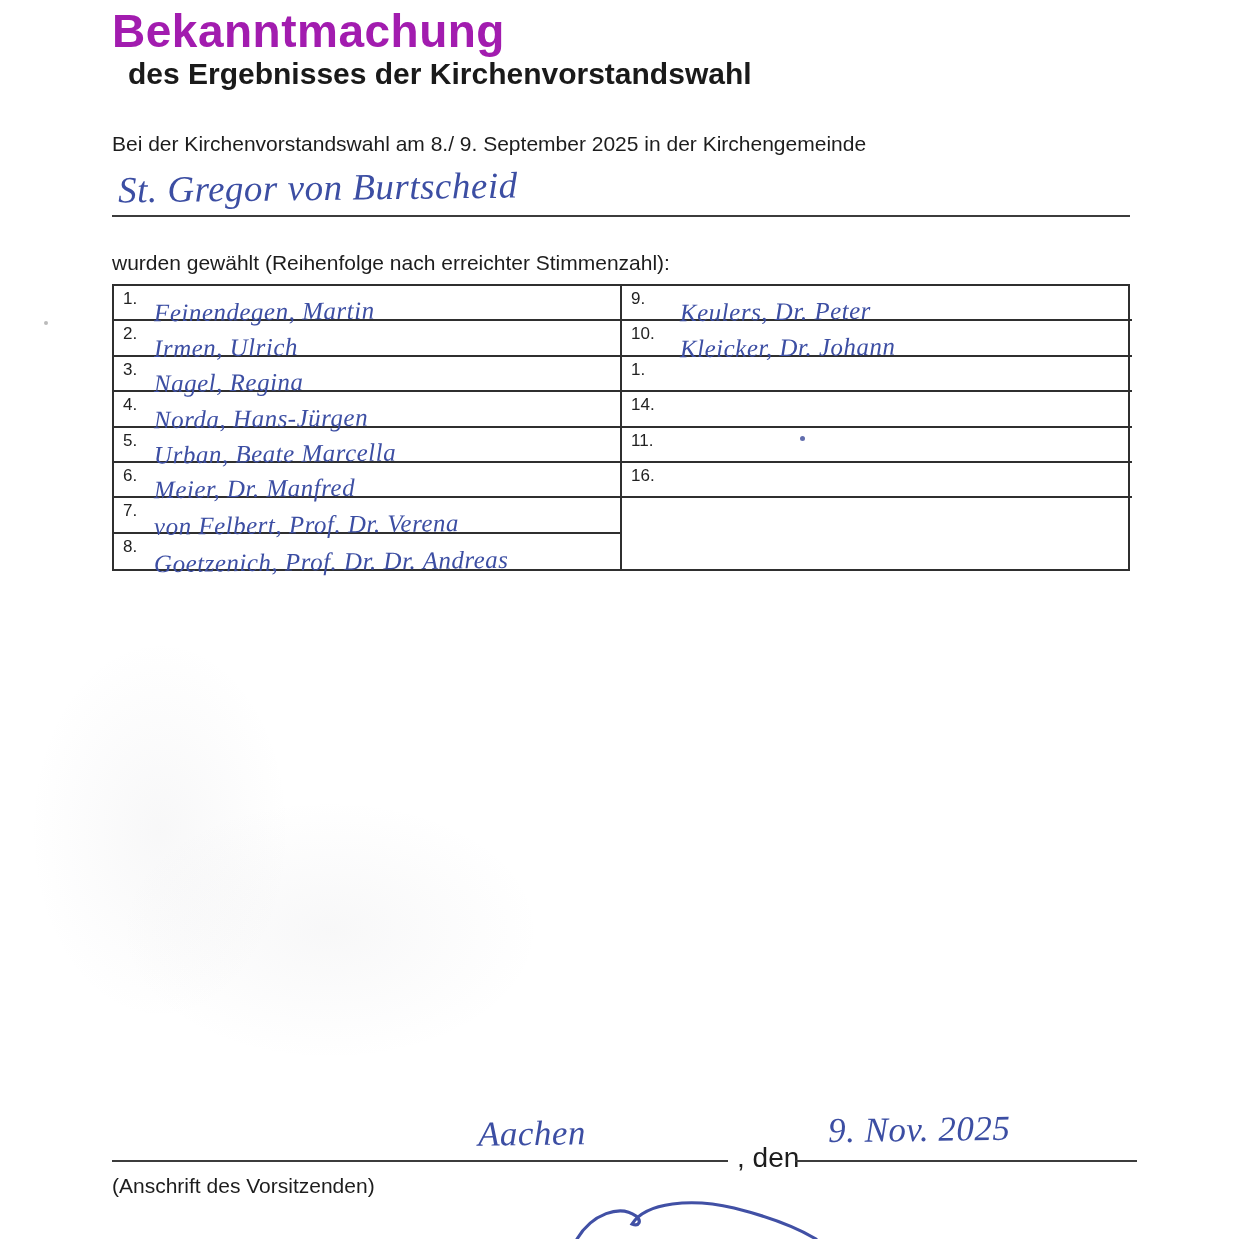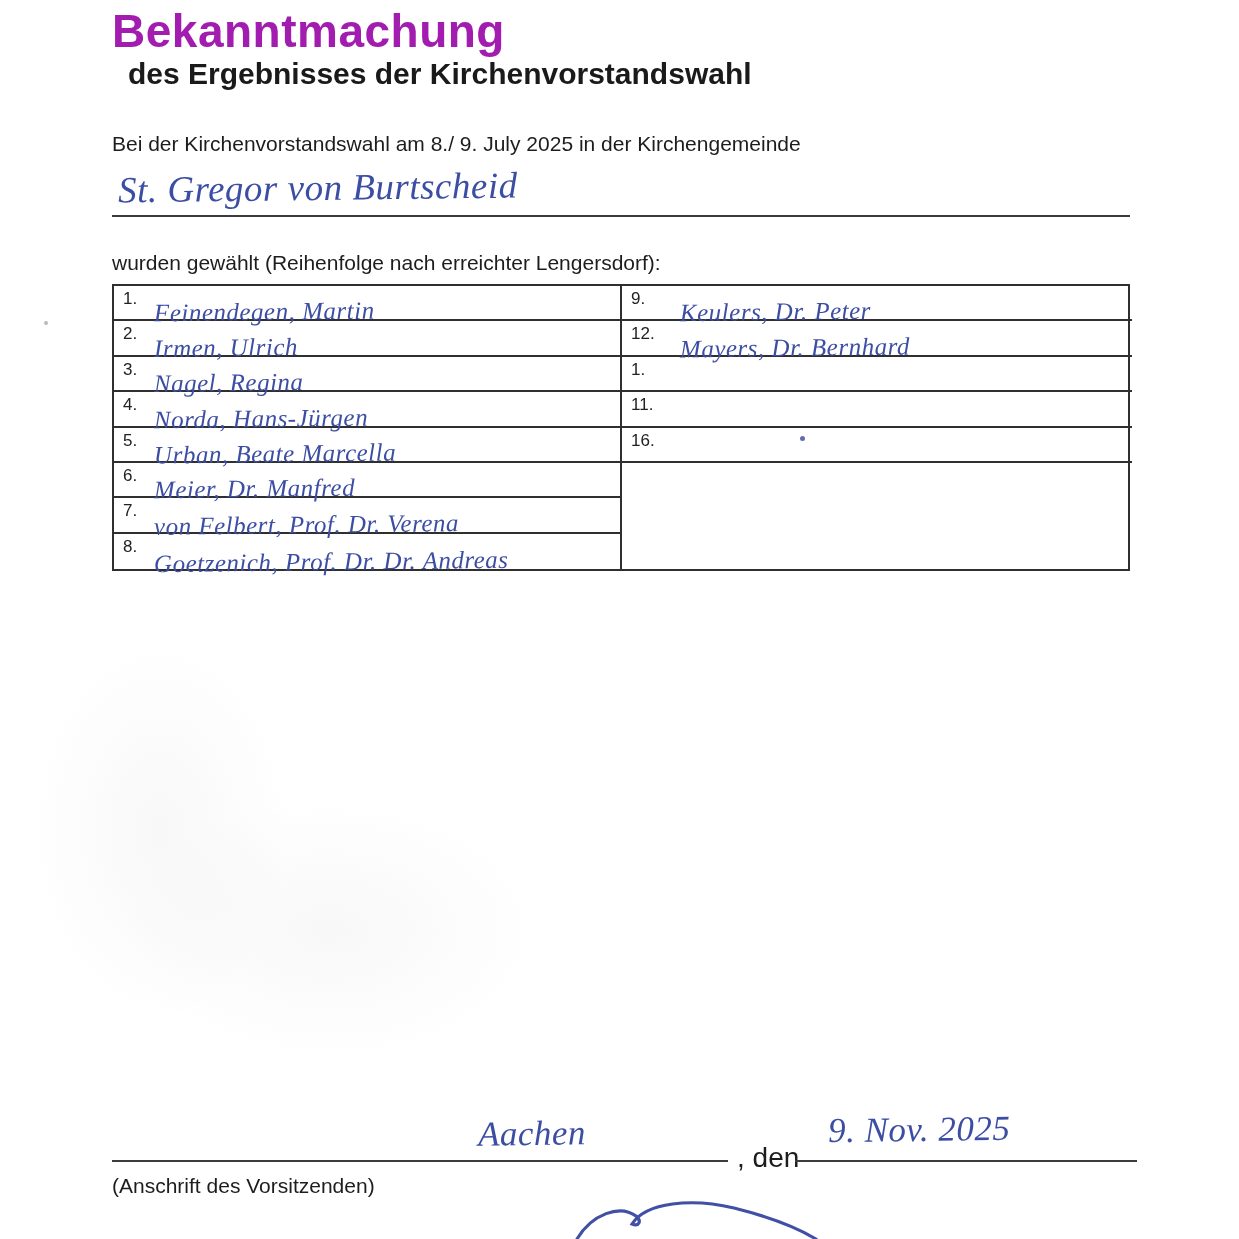--- a/index.html
+++ b/index.html
@@ -75,26 +75,26 @@
   .smudge{border-radius:50%;background:radial-gradient(closest-side,rgba(130,130,140,.06),rgba(130,130,140,0));}
   .smudge-a{left:120px;top:800px;width:420px;height:260px;}
   .smudge-b{left:30px;top:640px;width:260px;height:380px;}
   .sig{left:552px;top:1196px;}
 </style>
 </head>
 <body>
 
 <div class="abs doc-title">Bekanntmachung</div>
 <div class="abs doc-subtitle">des Ergebnisses der Kirchenvorstandswahl</div>
-<div class="abs intro">Bei der Kirchenvorstandswahl am 8./ 9. July 2025 in der Kirchengemeinde</div>
+<div class="abs intro">Bei der Kirchenvorstandswahl am 8./ 9. September 2025 in der Kirchengemeinde</div>
 
 <div class="abs hw hw-parish">St. Gregor von Burtscheid</div>
 <div class="abs rule rule-parish"></div>
 
-<div class="abs elected">wurden gewählt (Reihenfolge nach erreichter Lengersdorf):</div>
+<div class="abs elected">wurden gewählt (Reihenfolge nach erreichter Stimmenzahl):</div>
 
 <div class="abs results">
   <div class="cell">
       <span class="num">1.</span>
       <span class="hw name">Feinendegen, Martin</span>
     </div>
   <div class="cell">
       <span class="num">2.</span>
       <span class="hw name">Irmen, Ulrich</span>
     </div>
@@ -120,25 +120,29 @@
     </div>
   <div class="cell">
       <span class="num">8.</span>
       <span class="hw name">Goetzenich, Prof. Dr. Dr. Andreas</span>
     </div>
   <div class="cell">
       <span class="num">9.</span>
       <span class="hw name">Keulers, Dr. Peter</span>
     </div>
   <div class="cell">
-      <span class="num">12.</span>
-      <span class="hw name">Mayers, Dr. Bernhard</span>
+      <span class="num">10.</span>
+      <span class="hw name">Kleicker, Dr. Johann</span>
     </div>
   <div class="cell">
       <span class="num">1.</span>
+      <span class="hw name"></span>
+    </div>
+  <div class="cell">
+      <span class="num">14.</span>
       <span class="hw name"></span>
     </div>
   <div class="cell">
       <span class="num">11.</span>
       <span class="hw name"></span>
     </div>
   <div class="cell">
       <span class="num">16.</span>
       <span class="hw name"></span>
     </div>

